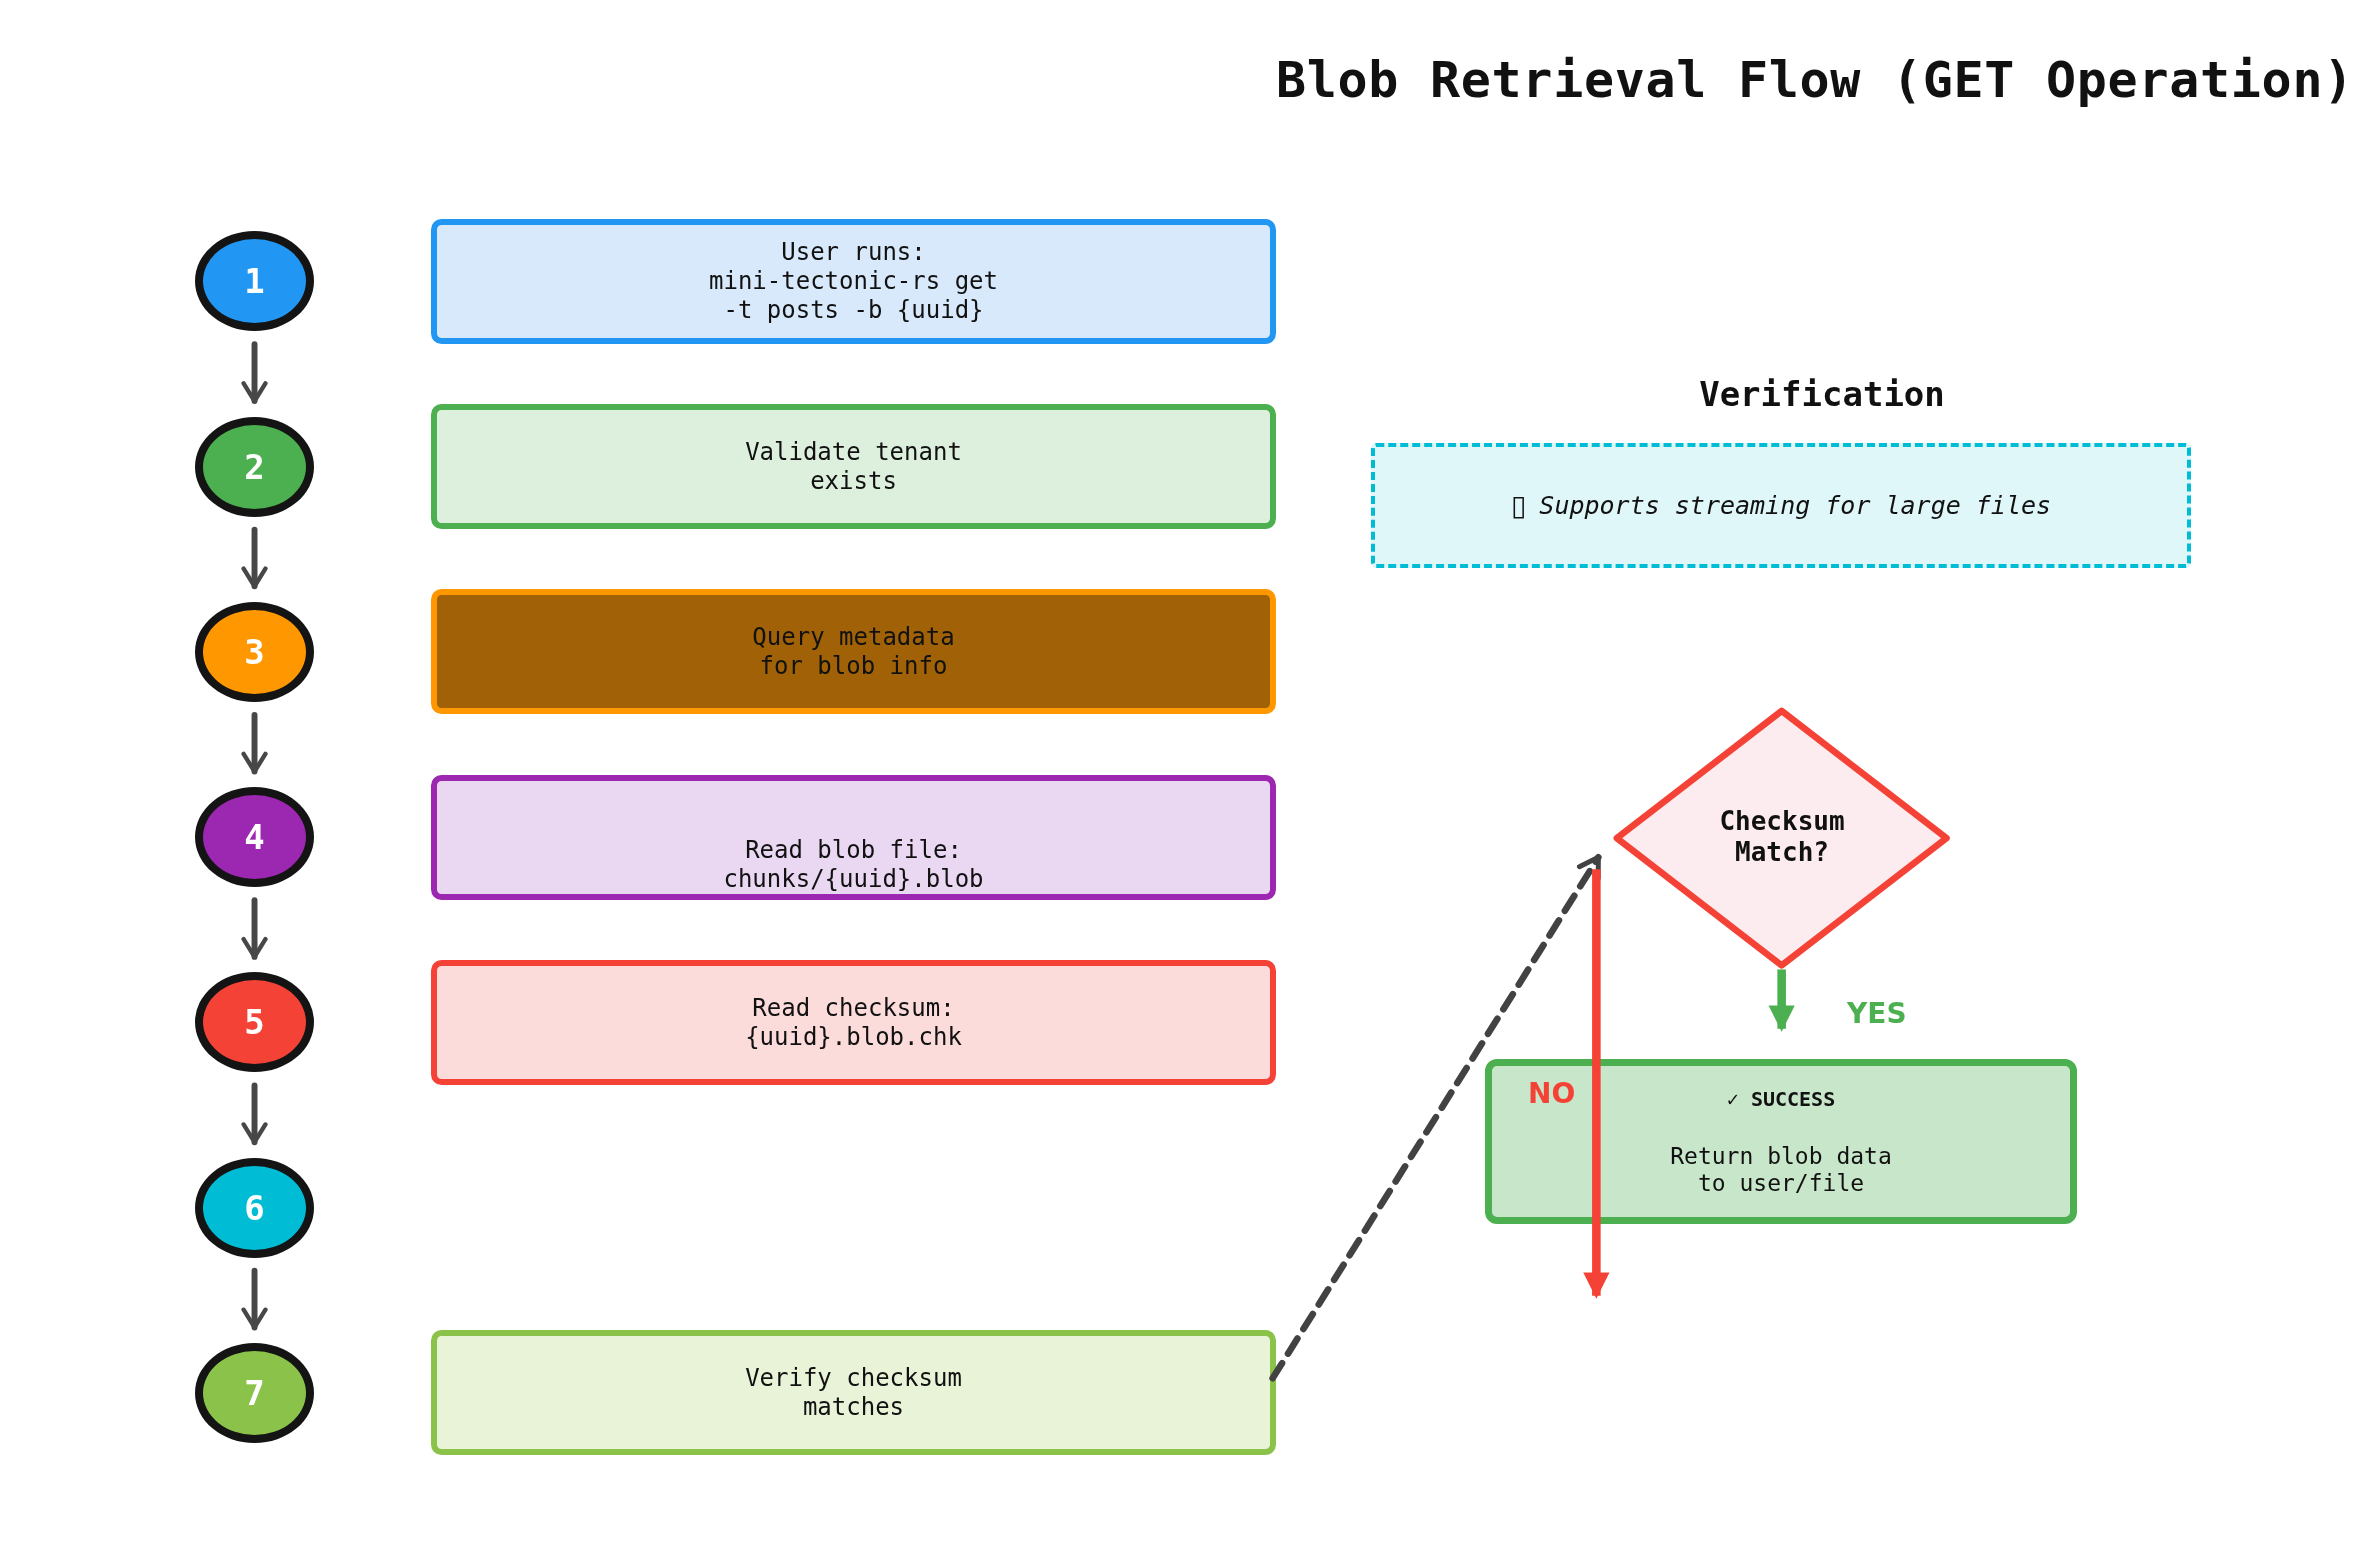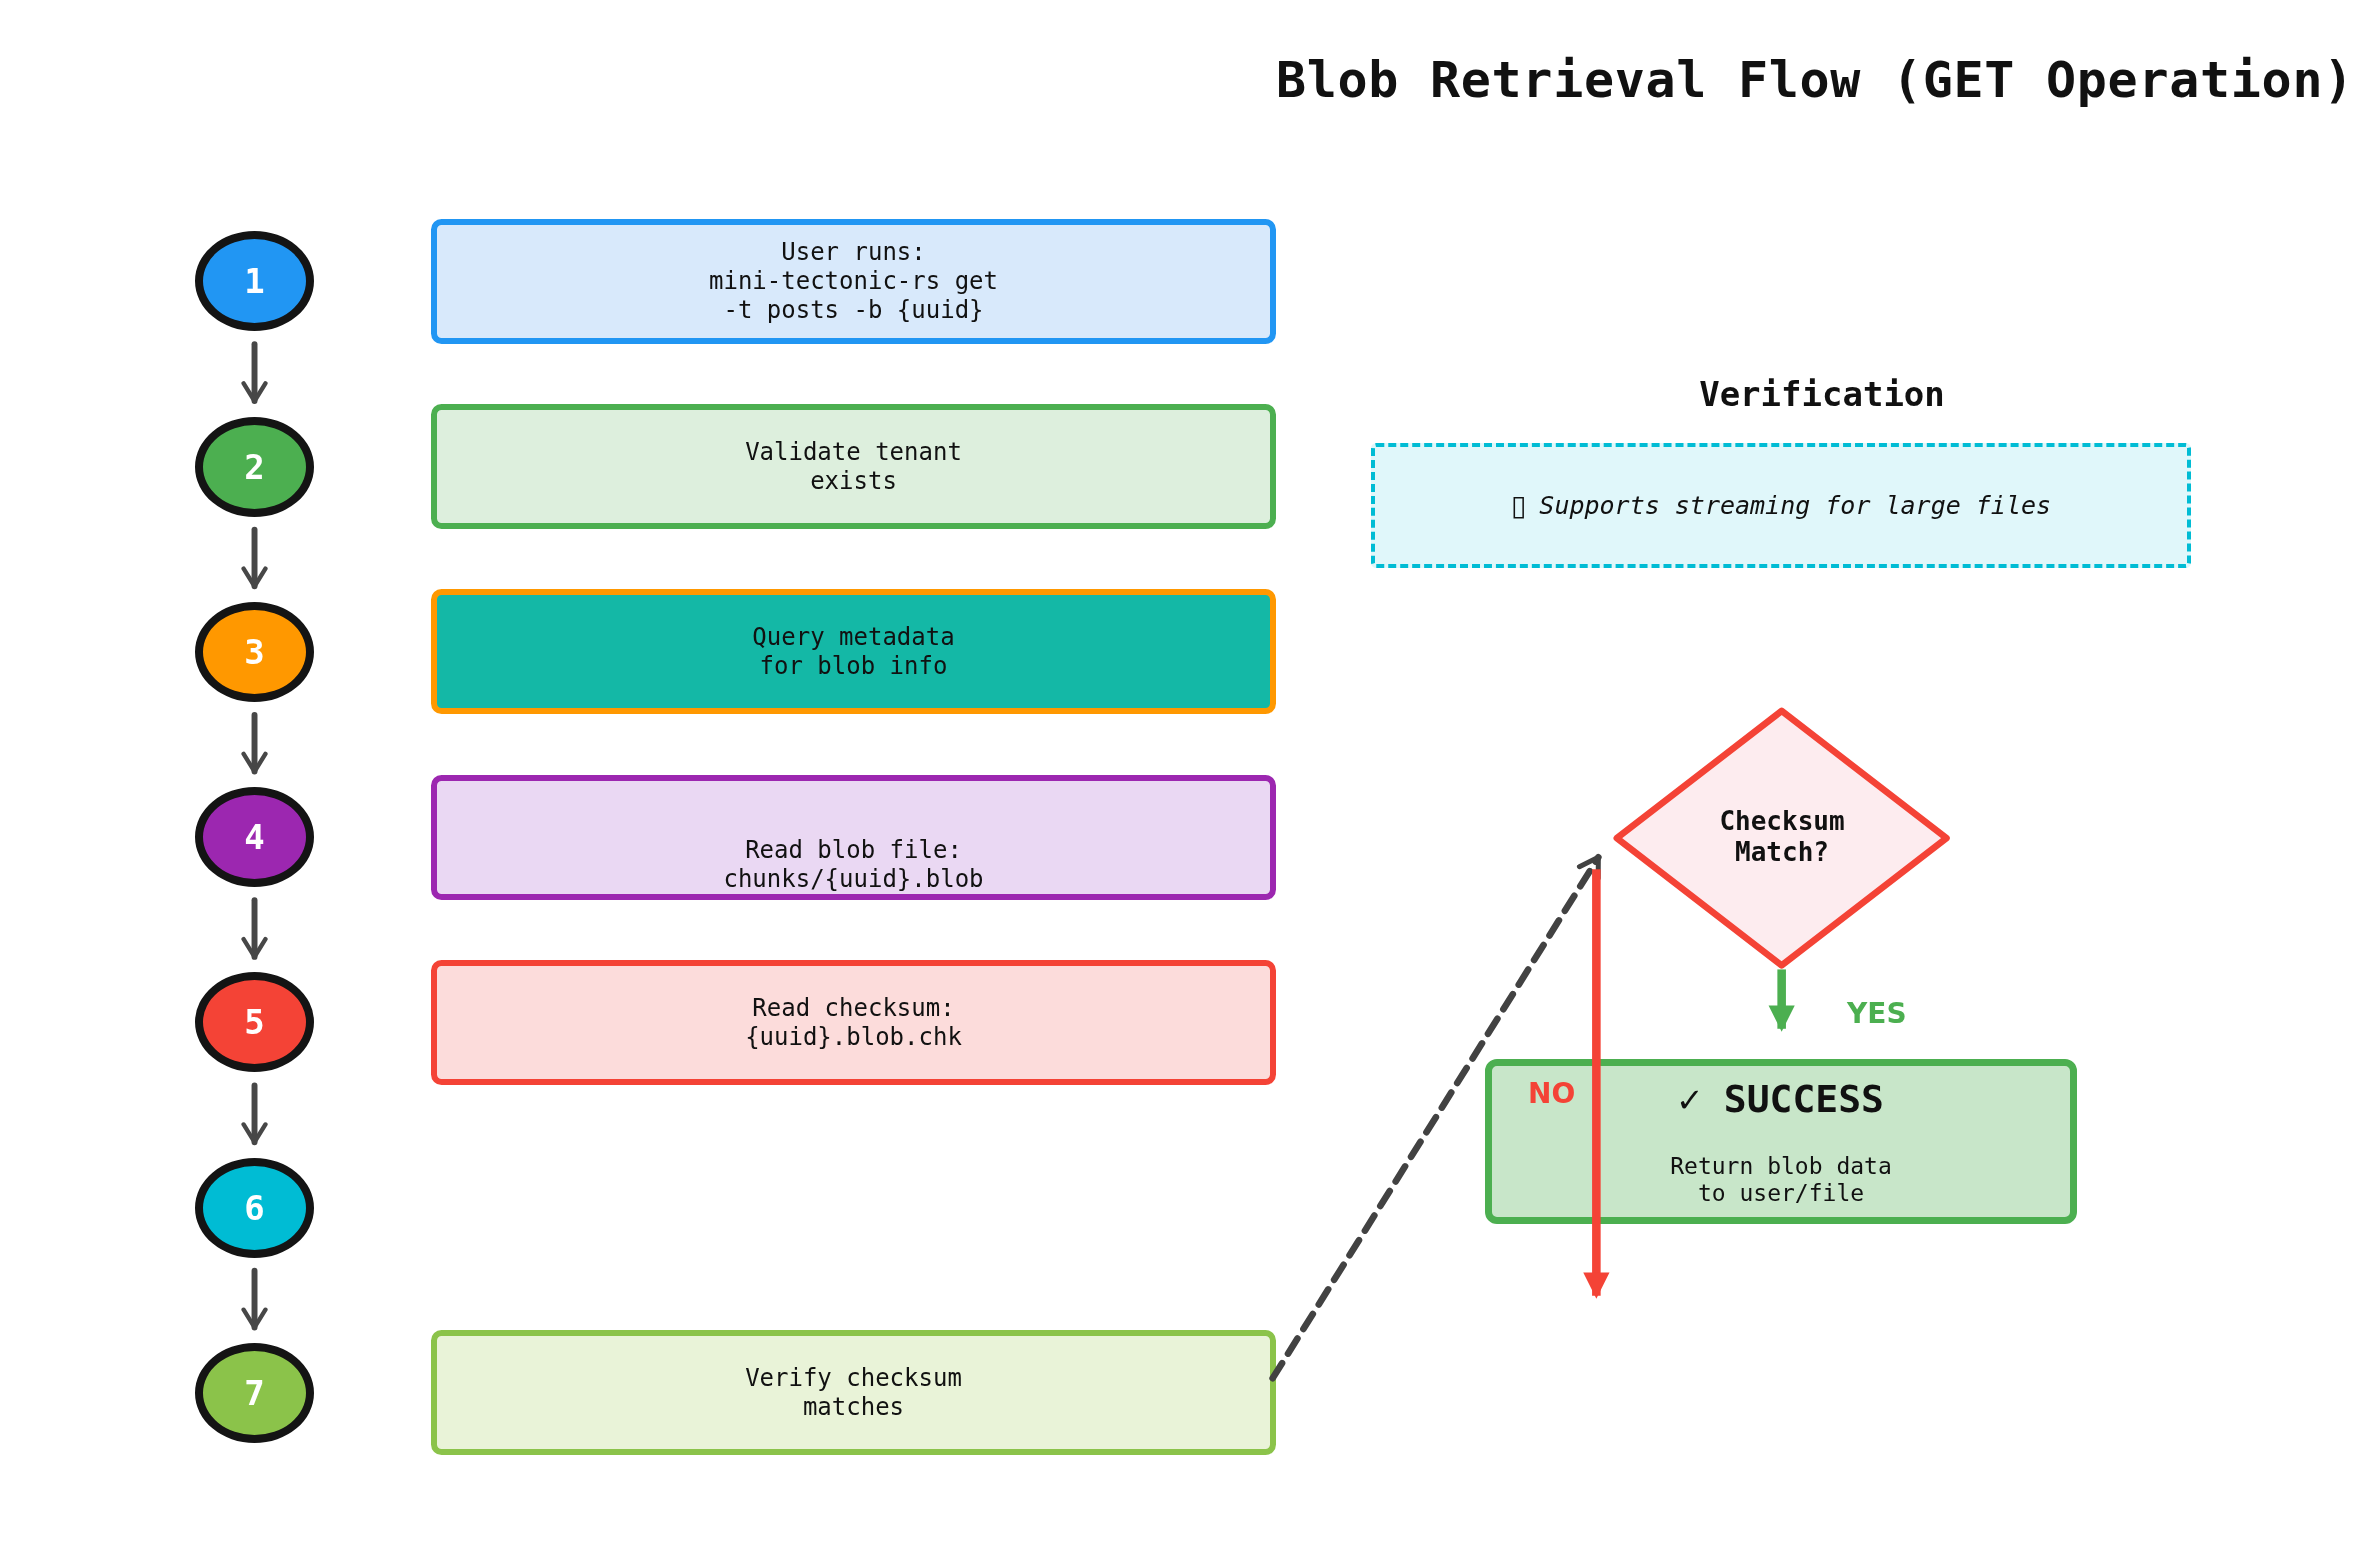--- a/index.html
+++ b/index.html
@@ -28,21 +28,21 @@
     position:absolute;left:431px;width:845px;height:125px;
     box-sizing:border-box;border-width:6px;border-style:solid;border-radius:10.5px;
     display:flex;align-items:center;justify-content:center;
   }
   .steptext{
     font-size:24px;line-height:1.2;text-align:center;white-space:pre-line;
   }
   
   .c1{background:#2196f3;} .b1{border-color:#2196f3;background:#d8e9fb;}
   .c2{background:#4caf50;} .b2{border-color:#4caf50;background:#ddefdd;}
-  .c3{background:#ff9800;} .b3{border-color:#ff9800;background:#14b8a6;}
+  .c3{background:#ff9800;} .b3{border-color:#ff9800;background:#a16207;}
   .c4{background:#9c27b0;} .b4{border-color:#9c27b0;background:#ead8f3;align-items:flex-end;}
   .c5{background:#f44336;} .b5{border-color:#f44336;background:#fcdcdb;}
   .c6{background:#00bcd4;} .b6{border-color:#00bcd4;background:#d8f1f7;}
   .c7{background:#8bc34a;} .b7{border-color:#8bc34a;background:#e9f3d8;}
   
   .ver-heading{
     position:absolute;left:1624px;top:373px;width:396px;
     text-align:center;font-size:34px;font-weight:bold;line-height:42px;
   }
   .notebox{
@@ -66,21 +66,21 @@
     font-size:28px;font-weight:bold;z-index:10;
   }
   .yes-label{left:1847px;top:997px;color:#4caf50;}
   .no-label{left:1528px;top:1077px;color:#f44336;}
   .outcome{
     position:absolute;left:1485px;width:592px;height:165px;
     box-sizing:border-box;border-width:7.3px;border-style:solid;border-radius:12px;
     display:flex;flex-direction:column;align-items:center;justify-content:center;
     z-index:1;
   }
-  .outcome .o-title{font-size:38px;font-weight:bold;margin-bottom:16px;}
+  .outcome .o-title{font-size:20px;font-weight:bold;margin-bottom:16px;}
   .outcome .o-body{font-size:23px;line-height:1.16;text-align:center;white-space:pre-line;margin-top:16px;}
   .success{top:1059px;border-color:#4caf50;background:#c8e6c9;}
   .error{top:1327px;border-color:#f44336;background:#ffcdd2;}
   .overlay{position:absolute;left:0;top:0;z-index:5;pointer-events:none;}
 </style>
 </head>
 <body>
 
 <div class="canvas">
 

